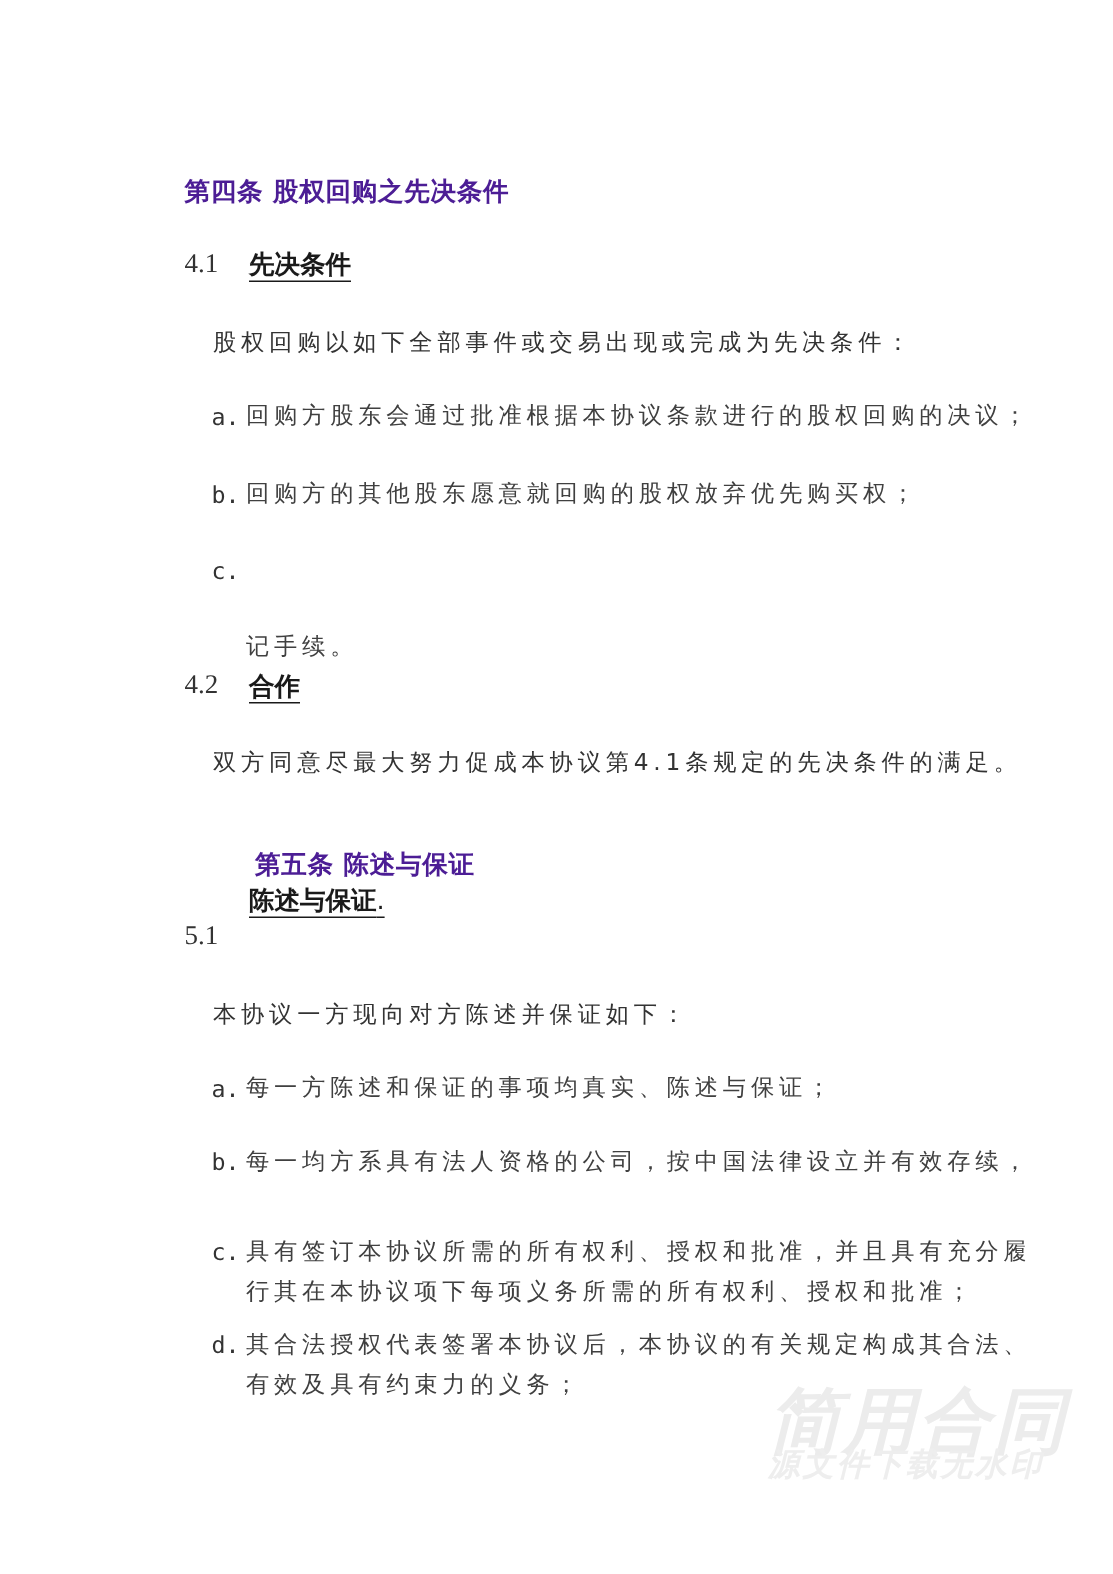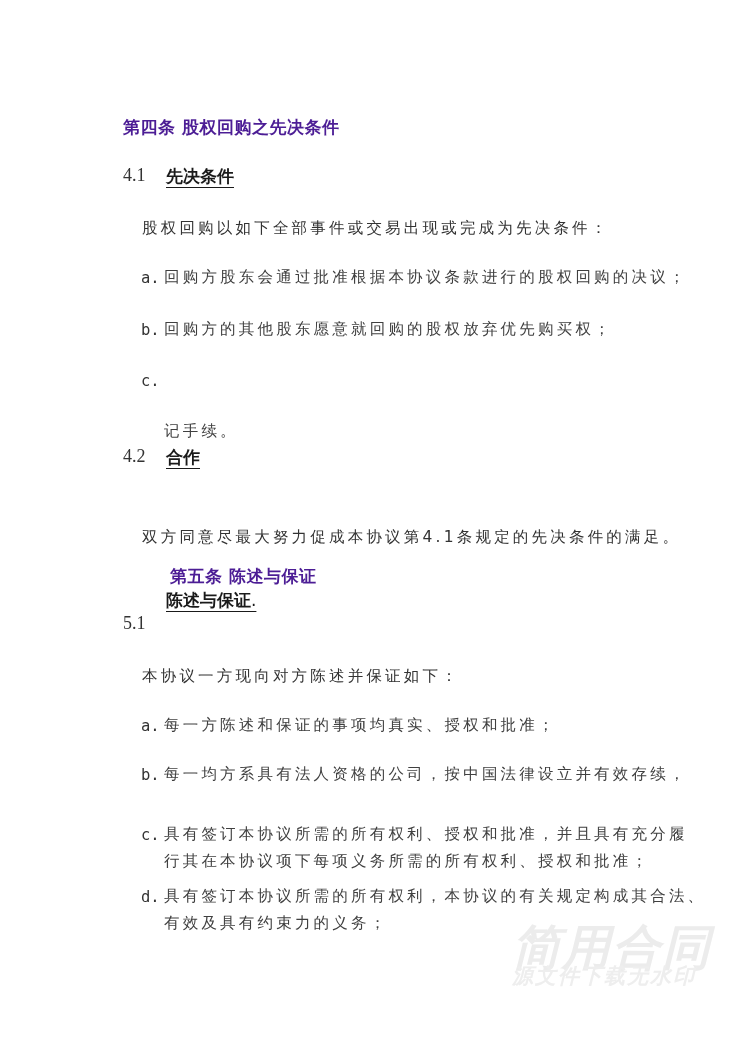--- a/index.html
+++ b/index.html
@@ -51,39 +51,39 @@
 
   <div class="abs item-label" style="left:141px; top:321px;">b.</div>
   <div class="abs item-text" style="left:164px; top:316px;">回购方的其他股东愿意就回购的股权放弃优先购买权；</div>
 
   <div class="abs item-label" style="left:141px; top:372px;">c.</div>
   <div class="abs item-text" style="left:164px; top:394px;margin-top:24px;">记手续。</div>
 
   <div class="abs sec-num" style="left:123px; top:446px;">4.2</div>
   <div class="abs sec-title" style="left:166px; top:446px;">合作</div>
 
-  <div class="abs para" style="left:142px; top:498px;margin-top:29px;">双方同意尽最大努力促成本协议第4.1条规定的先决条件的满足。</div>
+  <div class="abs para" style="left:142px; top:498px;">双方同意尽最大努力促成本协议第4.1条规定的先决条件的满足。</div>
 
   <div class="abs article-title" style="left:123px; top:565px;margin-left:47px;">第五条 陈述与保证</div>
 
   <div class="abs sec-num" style="left:123px; top:613px;">5.1</div>
   <div class="abs sec-title" style="left:166px; top:589px;"><span>陈述与保证</span><span class="dot">.</span></div>
 
   <div class="abs para" style="left:142px; top:666px;">本协议一方现向对方陈述并保证如下：</div>
 
   <div class="abs item-label" style="left:141px; top:717px;">a.</div>
-  <div class="abs item-text" style="left:164px; top:712px;">每一方陈述和保证的事项均真实、授权和批准；</div>
+  <div class="abs item-text" style="left:164px; top:712px;">每一方陈述和保证的事项均真实、陈述与保证；</div>
 
   <div class="abs item-label" style="left:141px; top:766px;">b.</div>
   <div class="abs item-text" style="left:164px; top:761px;">每一均方系具有法人资格的公司，按中国法律设立并有效存续，</div>
 
   <div class="abs item-label" style="left:141px; top:826px;">c.</div>
   <div class="abs item-text" style="left:164px; top:821px;">具有签订本协议所需的所有权利、授权和批准，并且具有充分履</div>
   <div class="abs item-text" style="left:164px; top:848px;">行其在本协议项下每项义务所需的所有权利、授权和批准；</div>
 
   <div class="abs item-label" style="left:141px; top:888px;">d.</div>
-  <div class="abs item-text" style="left:164px; top:883px;">具有签订本协议所需的所有权利，本协议的有关规定构成其合法、</div>
+  <div class="abs item-text" style="left:164px; top:883px;">其合法授权代表签署本协议后，本协议的有关规定构成其合法、</div>
   <div class="abs item-text" style="left:164px; top:910px;">有效及具有约束力的义务；</div>
 
   <div class="abs wm-main" style="left:512px; top:916px;">简用合同</div>
   <div class="abs wm-sub" style="left:512px; top:962px;">源文件下载无水印</div>
 
 </div>
 
 </body></html>

